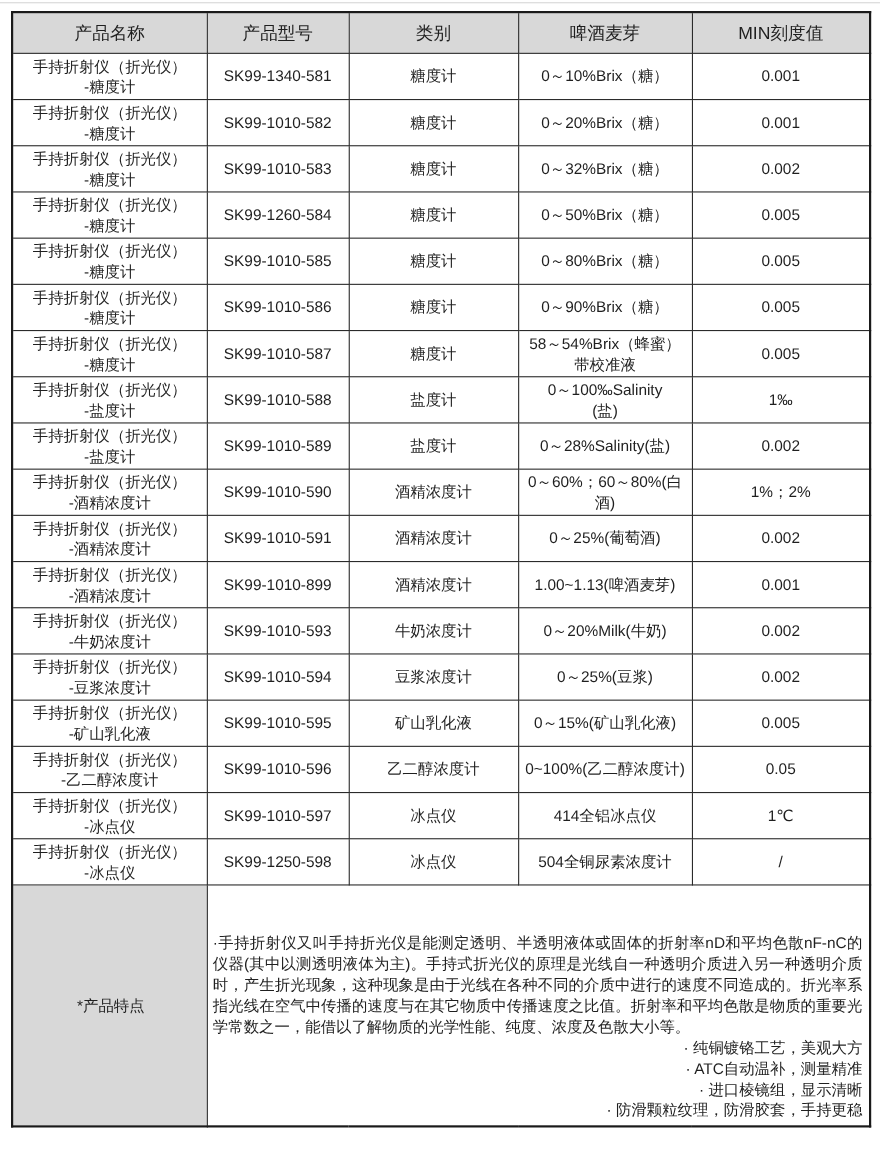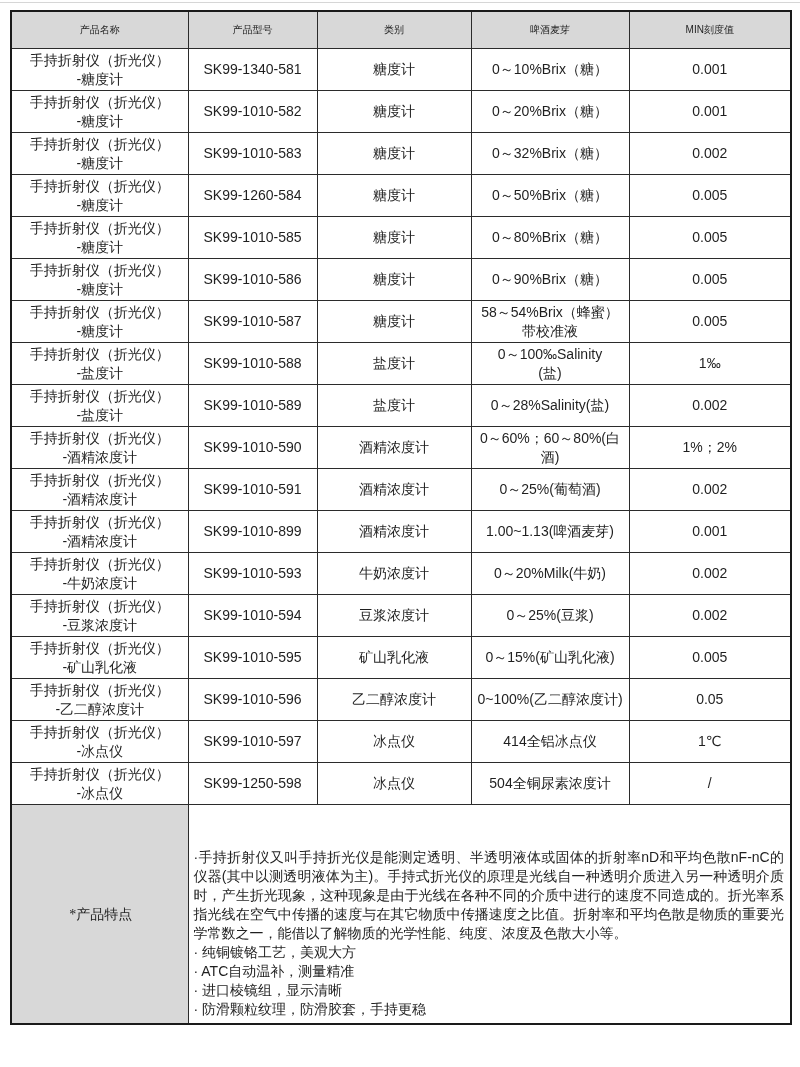--- a/index.html
+++ b/index.html
@@ -34,51 +34,50 @@
   }
   .spec-table th, .spec-table td {
     border: 1px solid #2b2b2b;
     text-align: center;
     vertical-align: middle;
     padding: 1px 2px;
     overflow: hidden;
   }
   .spec-table th {
     background: #d8d8d8;
-    font-size: 10px;
+    font-size: 16px;
     font-weight: 400;
     height: 34px;
   }
   .spec-table td {
     font-size: 14px;
     line-height: 19px;
     white-space: pre-line;
     height: 39px;
   }
   .spec-table td.cell-name { line-height: 19px; }
   .features-label {
     background: #d8d8d8;
     text-align: right;
     vertical-align: middle !important;
     padding-left: 4px !important;
     font-size: 14px;
     white-space: normal !important;
-    font-family: Liberation Serif, serif;
   }
   .features-text {
     text-align: left !important;
     vertical-align: top !important;
     padding: 2px 6px 2px 5px !important;
     font-size: 15px;
     line-height: 21.7px;
     height: 214px !important;
     white-space: normal !important;
   }
   .features-text .para { text-align: justify; margin-top: 41px; }
-  .features-text .bullet { text-align: left; }
+  .features-text .bullet { text-align: right; }
 </style>
 </head>
 <body>
 
 <div class="page-top-line"></div>
 
 <table class="spec-table">
   <colgroup>
     <col style="width:177px">
     <col style="width:129px">

